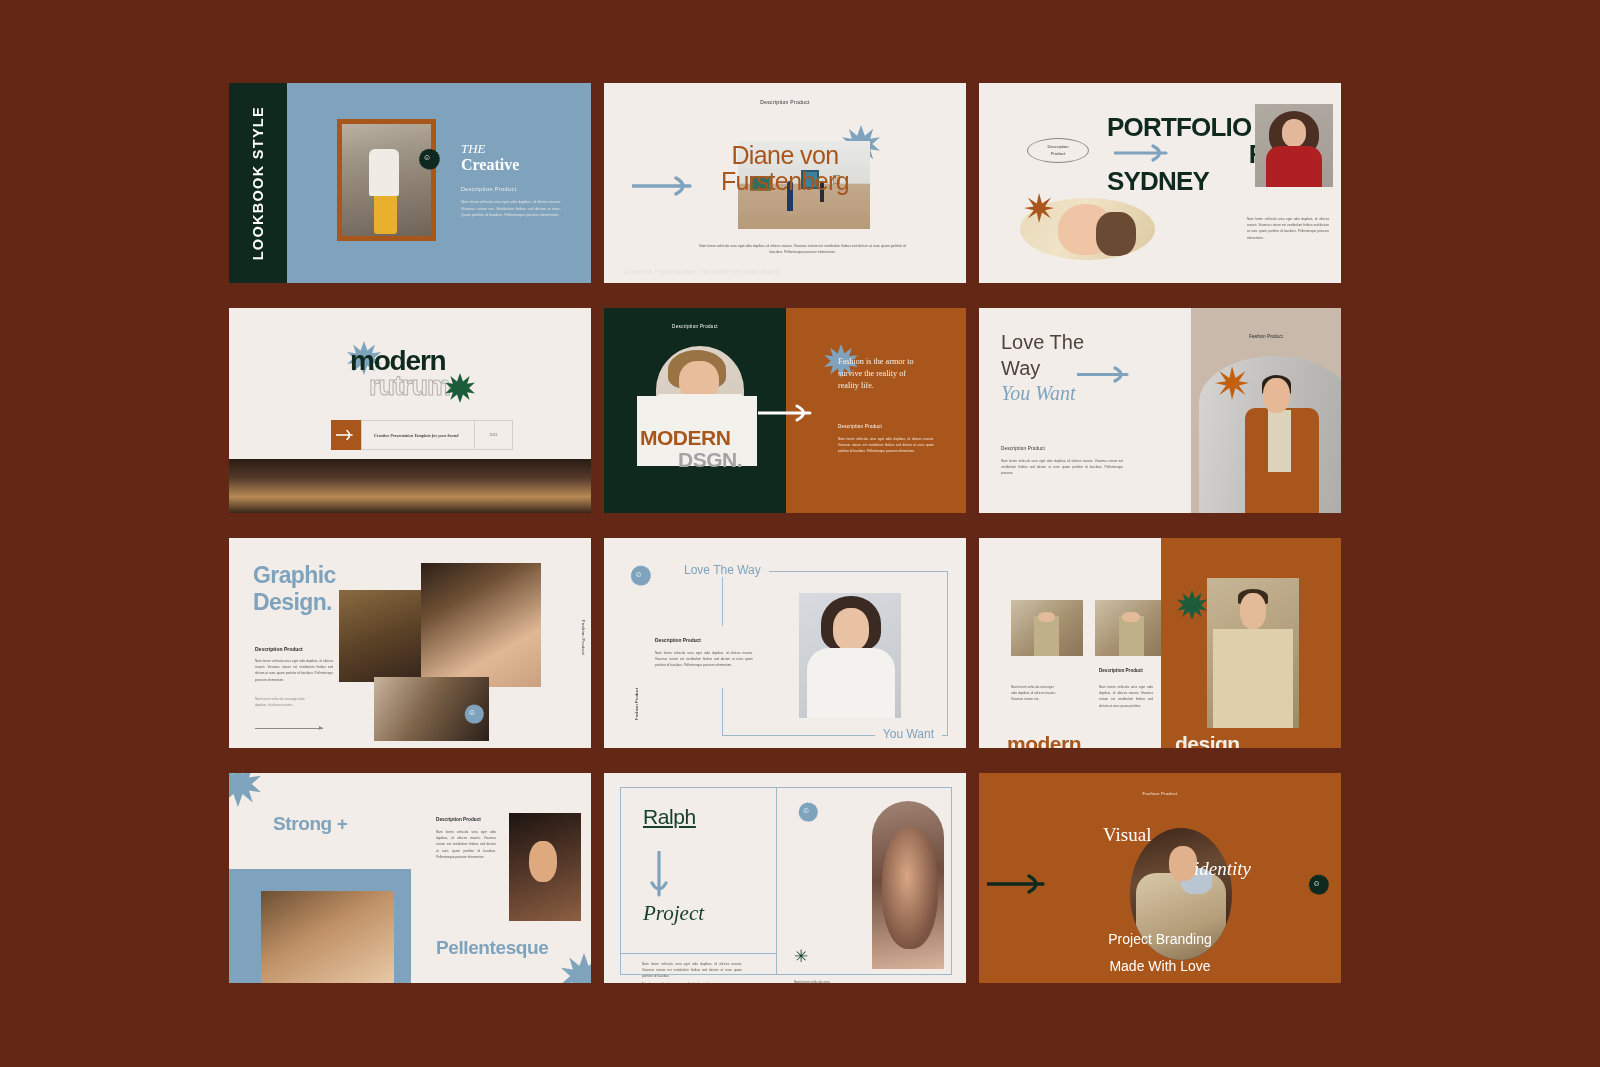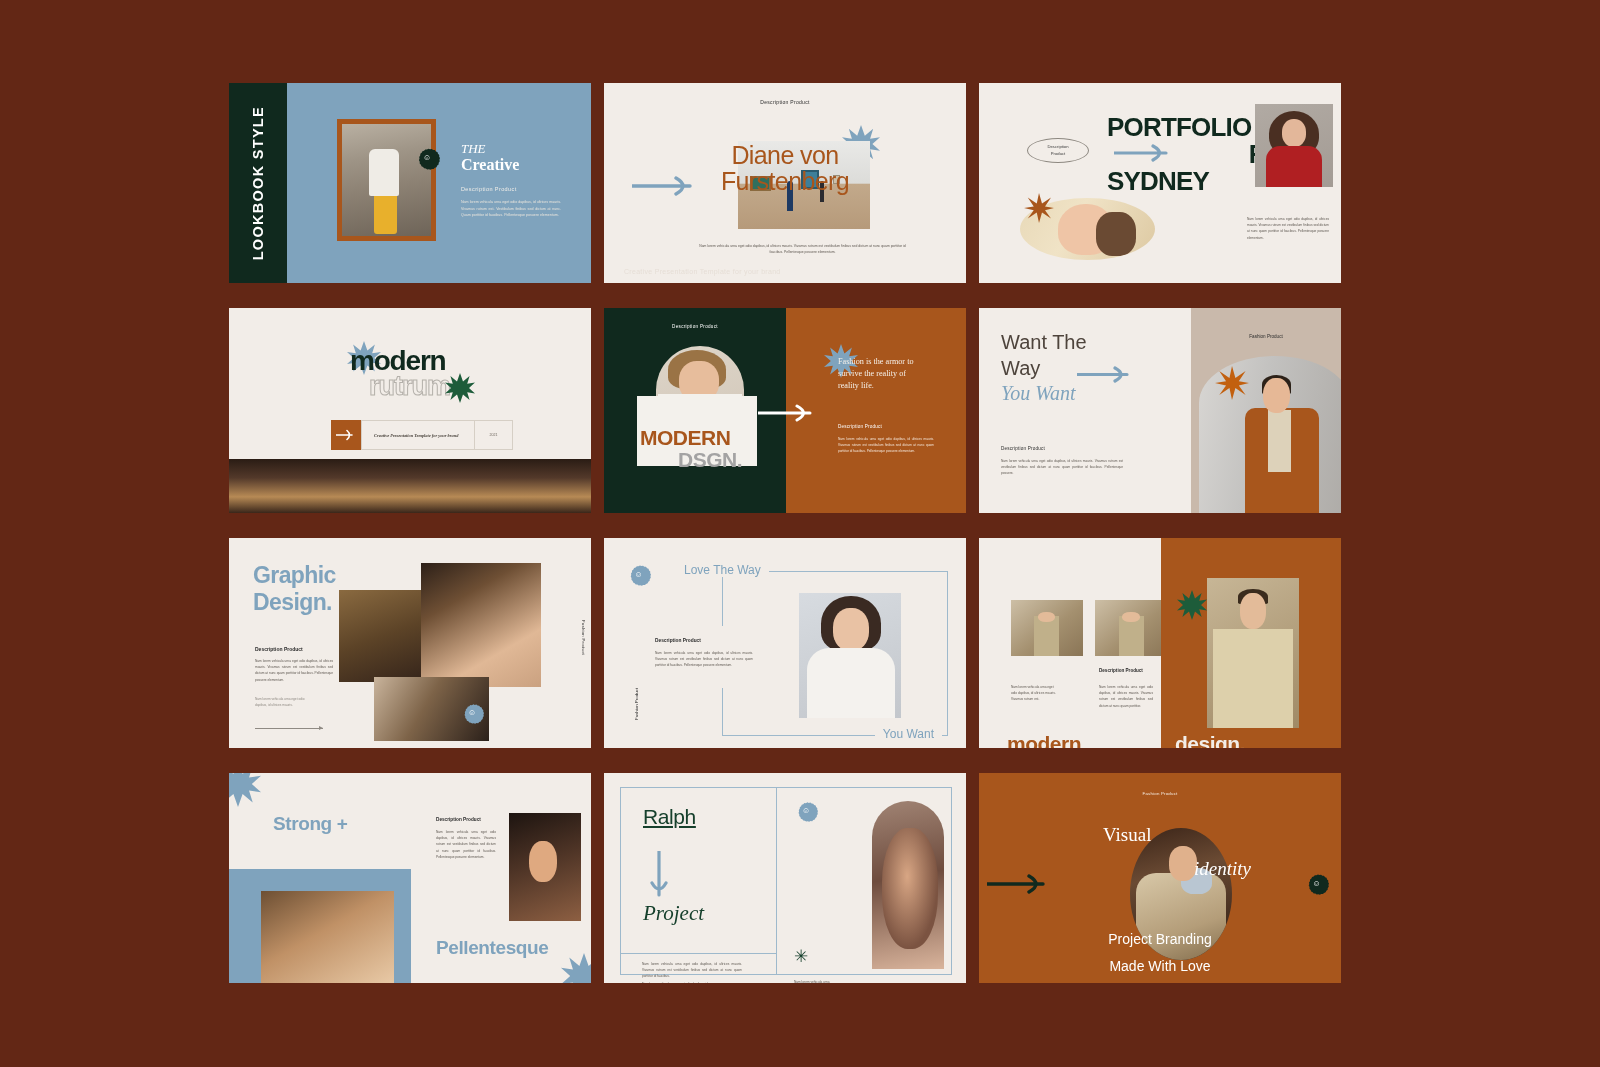--- a/index.html
+++ b/index.html
@@ -392,21 +392,21 @@
       <div class="star"></div>
       <div class="quote">Fashion is the armor to survive the reality of reality life.</div>
       <div class="rlabel">Description Product</div>
       <div class="rbody">Nam lorem vehicula urna eget odio dapibus, id ultrices mauris. Vivamus rutrum est vestibulum finibus sed dictum at nunc quam porttitor id faucibus. Pellentesque posuere elementum.</div>
     </div>
   </div>
 
   <div class="slide s6">
     <div class="left">
       <div class="ttl">
-        <div>Want The</div>
+        <div>Love The</div>
         <div>Way</div>
         <div class="it">You Want</div>
       </div>
       <svg class="arrow-r" width="60" height="19" viewBox="0 0 60 19">
         <path d="M0 9.5 H50 M38 3 Q50 9.5 38 16" stroke="#7fa3bd" stroke-width="3.2" fill="none" stroke-linecap="round"></path>
       </svg>
       <div class="dl">Description Product</div>
       <div class="bd lorem">Nam lorem vehicula urna eget odio dapibus, id ultrices mauris. Vivamus rutrum est vestibulum finibus sed dictum at nunc quam porttitor id faucibus. Pellentesque posuere.</div>
     </div>
     <div class="right">

